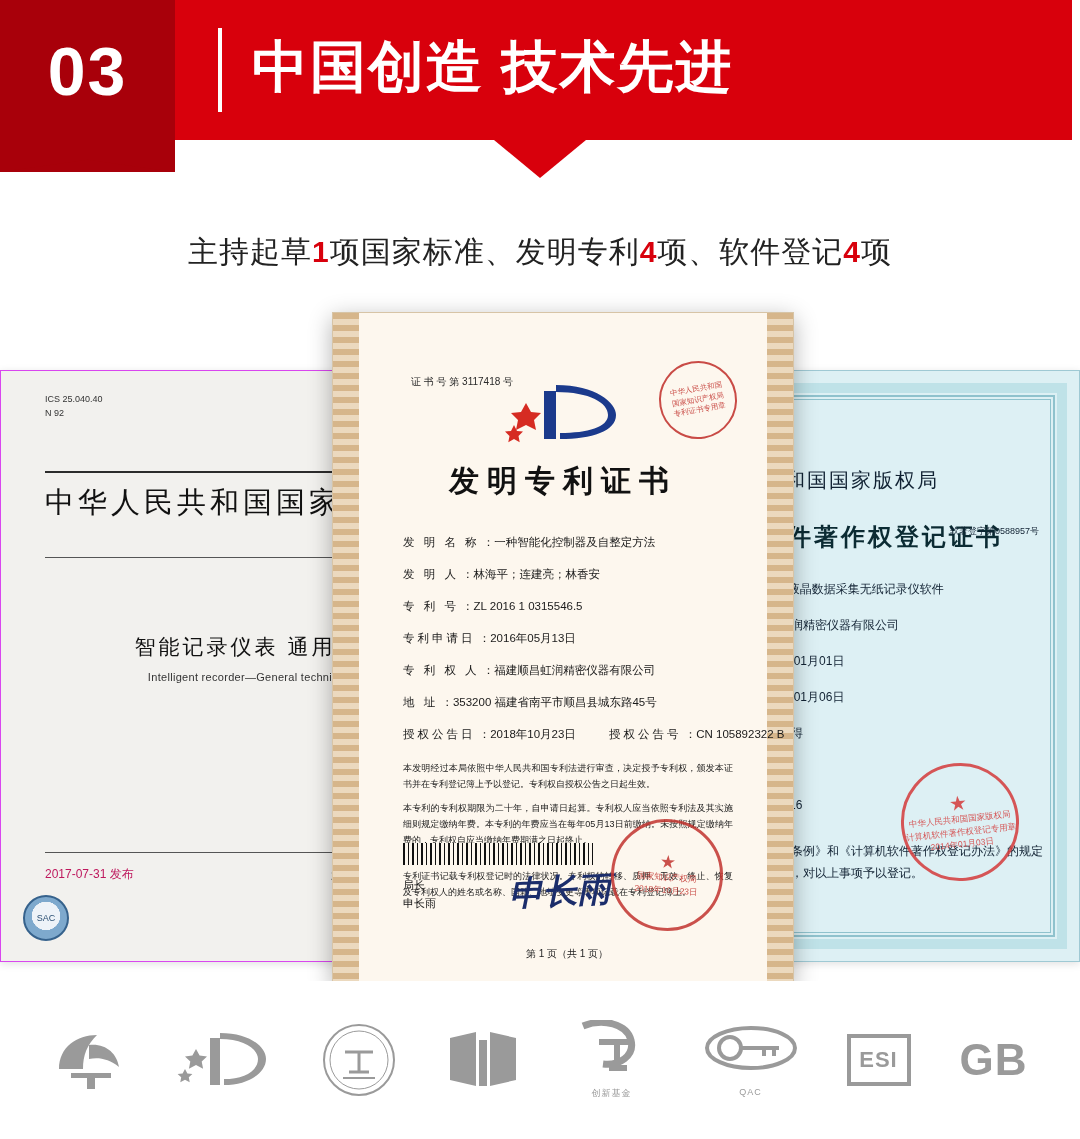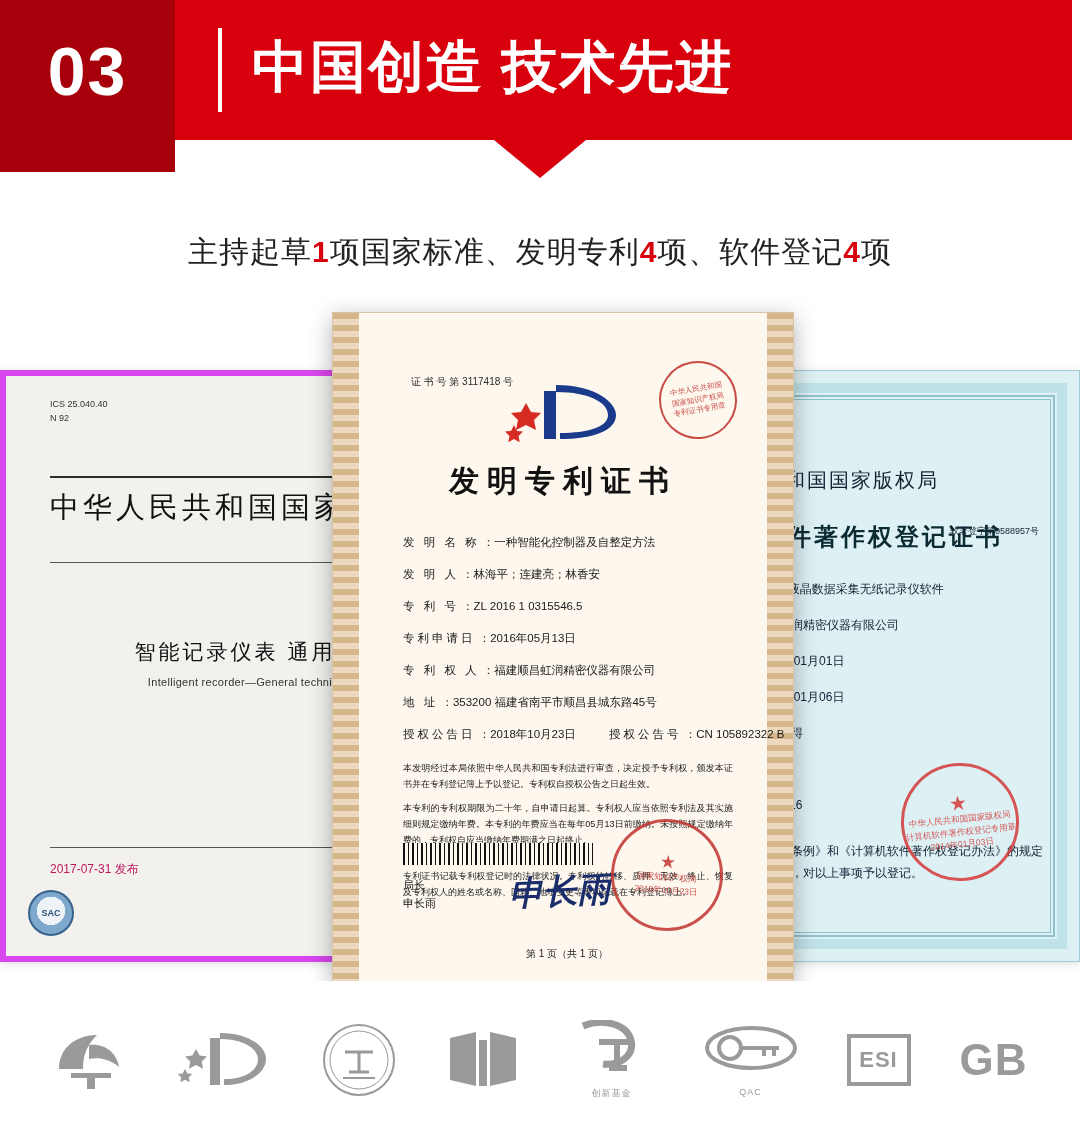--- a/index.html
+++ b/index.html
@@ -59,21 +59,21 @@
 
   
   .certs {
     position: absolute; left: 0; top: 322px; width: 1080px; height: 660px;
   }
 
   
   .cert-left {
     position: absolute; left: 0; top: 48px; width: 566px; height: 592px;
     background: #f2f1ee;
-    border: 6px solid #d946ef;
+    border: 1px solid #d946ef;
     box-shadow: 0 2px 8px rgba(0,0,0,0.12);
     overflow: hidden;
   }
   .cl-code {
     position: absolute; left: 44px; top: 22px;
     font-size: 9px; color: #333; line-height: 1.5;
   }
   .cl-gb {
     position: absolute; right: 18px; top: 20px;
     font-size: 58px; font-weight: bold; color: #1a1a1a;
@@ -113,21 +113,21 @@
   .cl-issuer2 {
     position: absolute; left: 400px; bottom: 42px;
     font-size: 12.5px; color: #111;
   }
   .cl-seal {
     position: absolute; left: 22px; bottom: 20px;
     width: 46px; height: 46px; border-radius: 50%;
     background: radial-gradient(circle at 50% 45%, #eef3f8 0 45%, #7ea9cd 46% 100%);
     border: 2px solid #36628c;
     display:flex; align-items:center; justify-content:center;
-    color:#2a4f73; font-size:9px; font-weight:bold;
+    color:#2a4f73; font-size:9px; font-weight:normal;
   }
 
   
   .cert-right {
     position: absolute; right: 0; top: 48px; width: 430px; height: 592px;
     background: #ddf0f4;
     border: 1px solid #9fc9d4;
     box-shadow: 0 2px 8px rgba(0,0,0,0.12);
     overflow: hidden;
   }

